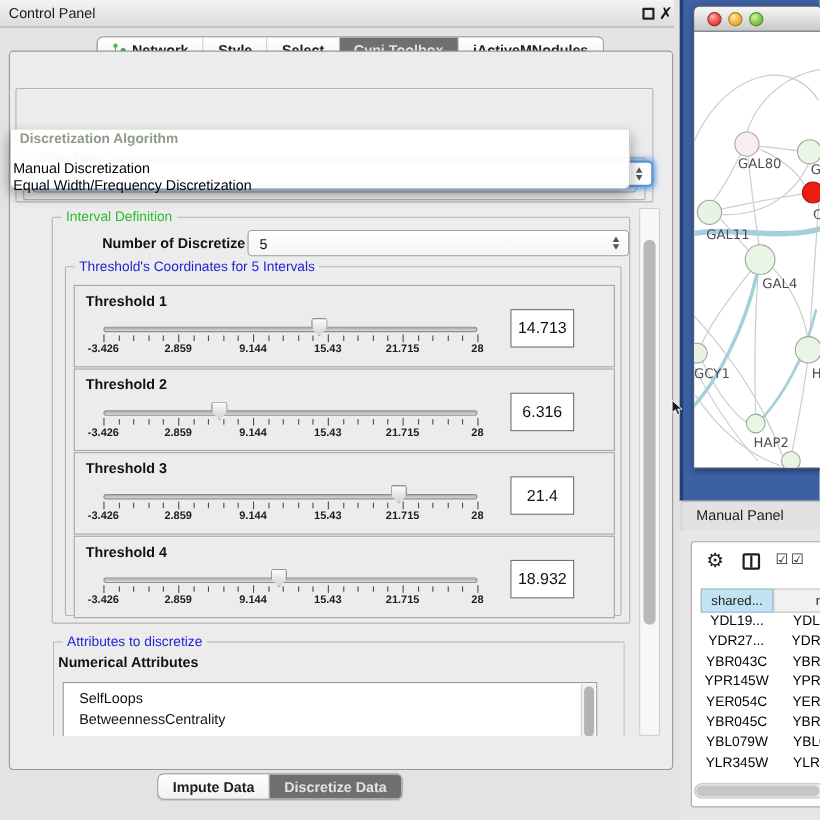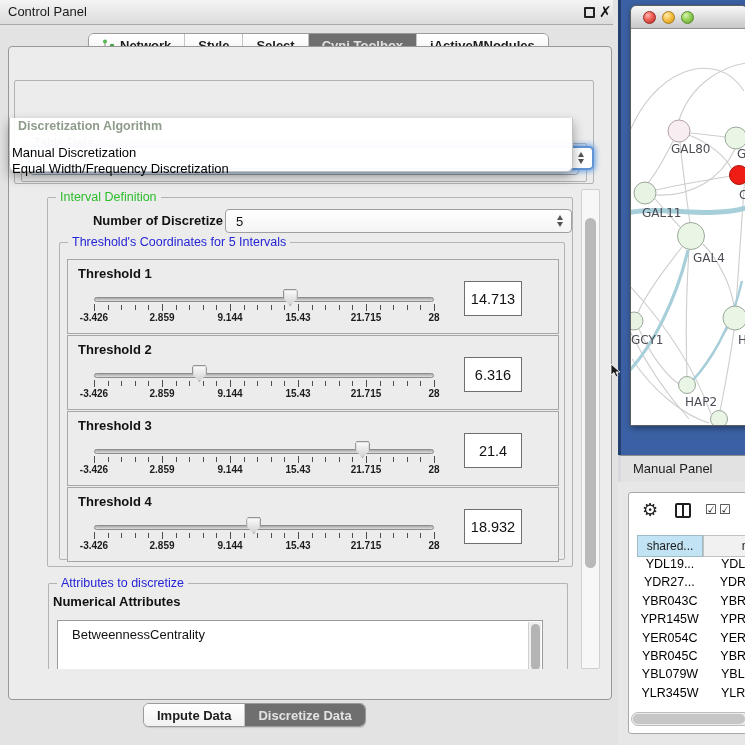--- a/index.html
+++ b/index.html
@@ -341,20 +341,21 @@
             </div>
           </div>
       </div>
     </div>
 
     <div class="group" style="left:33px; top:394px; width:520px; height:120px; border-bottom:none;">
       <span class="gtitle blue">Attributes to discretize</span>
       <div style="position:absolute; left:4px; top:10px; font-size:13px; font-weight:bold; color:#111;">Numerical Attributes</div>
       <div id="attr-list">
 
+      <div class="attr-item">SelfLoops</div>
           <div class="attr-item">BetweennessCentrality</div>
           <div id="attr-sb">
           <div id="attr-sb-thumb"></div>
         </div>
         </div>
     </div>
   </div>
 
   <div class="abs" id="main-sb">
     <div id="main-sb-thumb"></div>

